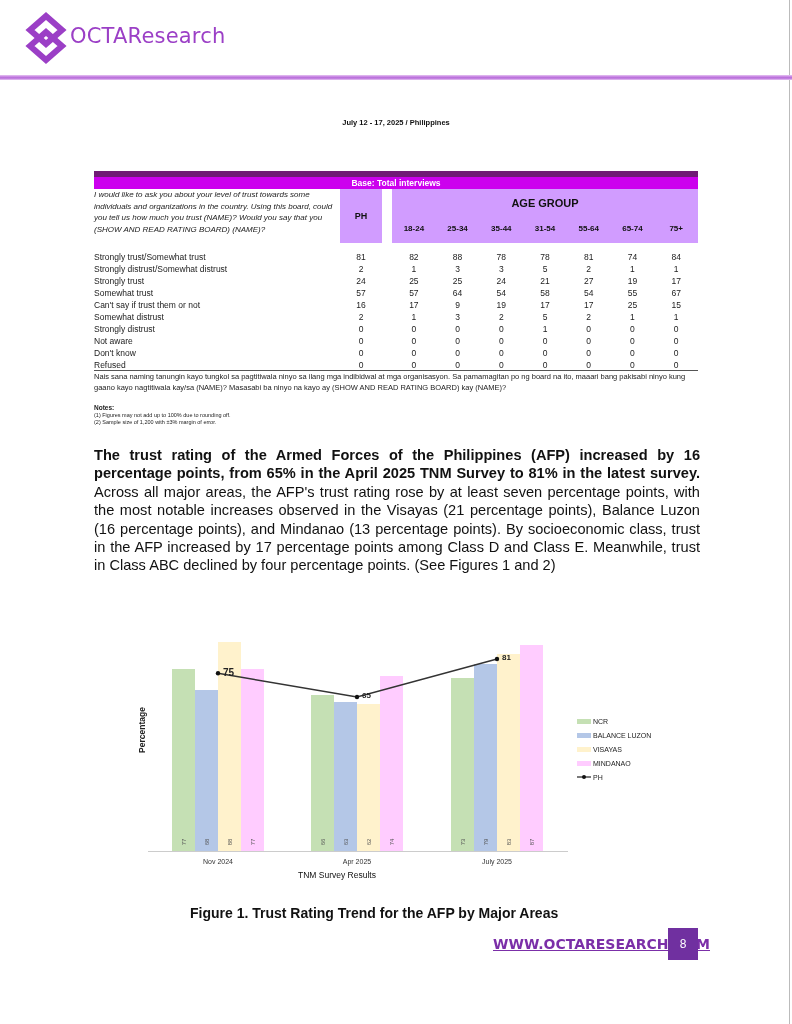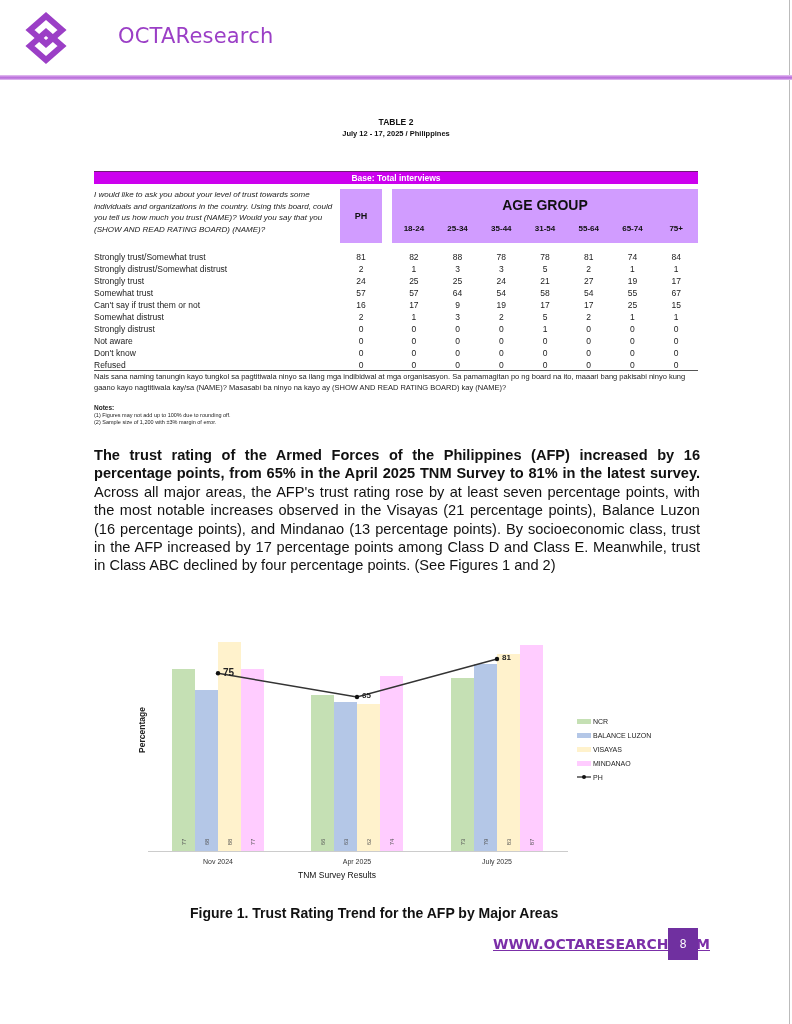--- a/index.html
+++ b/index.html
@@ -1,32 +1,32 @@
 <!DOCTYPE html>
 <html><head>
 <meta charset="utf-8">
 <style>
   html,body{margin:0;padding:0;background:#fff;}
   body{width:792px;height:1024px;position:relative;overflow:hidden;font-family:"Liberation Sans",sans-serif;color:#111;}
   .page-edge{position:absolute;right:2px;top:0;width:1px;height:1024px;background:#bbb;}
   
   .logo{position:absolute;left:24px;top:12px;width:44px;height:52px;}
-  .brand{position:absolute;left:70px;top:24px;font-family:"DejaVu Sans",sans-serif;font-size:21px;color:#9b3fc6;letter-spacing:0.2px;margin-left:48px;}
+  .brand{position:absolute;left:70px;top:24px;font-family:"DejaVu Sans",sans-serif;font-size:21px;color:#9b3fc6;letter-spacing:0.2px;}
   .hdr-rule{position:absolute;left:0;top:75px;width:792px;height:5px;background:linear-gradient(#e6c4f2,#c27be0 40%,#b56ad9 60%,#e6c4f2);}
   
   .t-titles{position:absolute;left:94px;top:117px;width:604px;text-align:center;font-weight:bold;}
   .t-titles .l1{font-size:8.5px;line-height:11px;}
   .t-titles .l2{font-size:9px;line-height:12px;}
   .t-titles .l3{font-size:7.5px;line-height:11px;}
   .t-titles .l4{font-size:7.5px;line-height:11px;}
-  .base-bar{position:absolute;left:94px;top:171px;width:604px;height:12px;background:#cc00ee;color:#fff;font-weight:bold;font-size:8.5px;line-height:12px;text-align:center;border-top:1px solid #701a75;}
+  .base-bar{position:absolute;left:94px;top:171px;width:604px;height:12px;background:#cc00ee;color:#fff;font-weight:bold;font-size:8.5px;line-height:12px;text-align:center;border-top:6px solid #701a75;}
   .question{position:absolute;left:94px;top:189px;width:240px;font-style:italic;font-size:8px;line-height:11.6px;color:#222;}
   .ph-head{position:absolute;left:340px;top:189px;width:42px;height:54px;background:#d19cff;font-weight:bold;font-size:9px;display:flex;align-items:center;justify-content:center;}
   .age-head{position:absolute;left:392px;top:189px;width:306px;height:54px;background:#d19cff;}
-  .age-title{position:absolute;left:0;top:8px;width:100%;text-align:center;font-weight:bold;font-size:14px;}
+  .age-title{position:absolute;left:0;top:8px;width:100%;text-align:center;font-weight:bold;font-size:11px;}
   .age-cols{position:absolute;left:0;top:35px;width:100%;display:flex;}
   .age-cols span{flex:1;text-align:center;font-weight:bold;font-size:8px;}
   .rows{position:absolute;left:94px;top:251px;width:604px;}
   .row{display:flex;height:12px;font-size:8.5px;line-height:12px;color:#222;}
   .row .lab{width:246px;}
   .row .ph{width:42px;text-align:center;}
   .row .ages{margin-left:10px;width:306px;display:flex;}
   .row .ages span{flex:1;text-align:center;}
   .tbl-rule{position:absolute;left:94px;top:370px;width:604px;height:1px;background:#555;}
   .tagalog{position:absolute;left:94px;top:372px;width:604px;font-size:7.5px;line-height:10.5px;color:#222;}
@@ -57,21 +57,20 @@
 <svg class="logo" viewBox="0 0 44 52">
   <g fill="none" stroke="#9b3fc6" stroke-width="6">
     <path d="M22 4 L38 18 L22 32 L6 18 Z"></path>
     <path d="M22 20 L38 34 L22 48 L6 34 Z"></path>
   </g>
 </svg>
 <div class="brand">OCTAResearch</div>
 <div class="hdr-rule"></div>
 
 <div class="t-titles">
-  <div class="l1">TABLE 2</div>
   <div class="l3">July 12 - 17, 2025 / Philippines</div>
 </div>
 <div class="base-bar">Base: Total interviews</div>
 <div class="question">I would like to ask you about your level of trust towards some individuals and organizations in the country. Using this board, could you tell us how much you trust (NAME)? Would you say that you (SHOW AND READ RATING BOARD) (NAME)?</div>
 <div class="ph-head">PH</div>
 <div class="age-head">
   <div class="age-title">AGE GROUP</div>
   <div class="age-cols">
     <span>18-24</span>
     <span>25-34</span>

